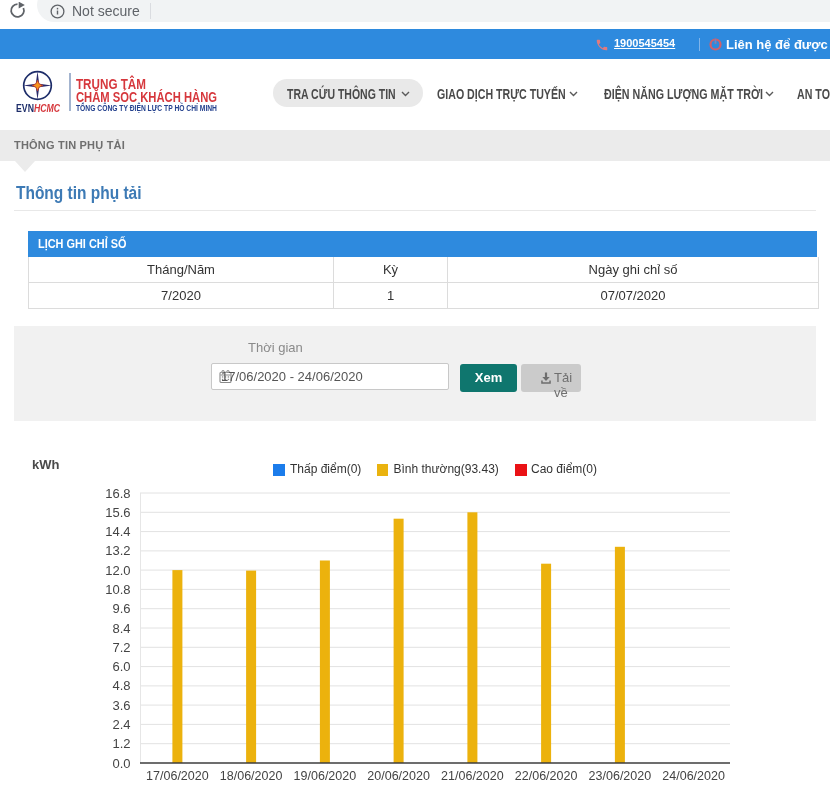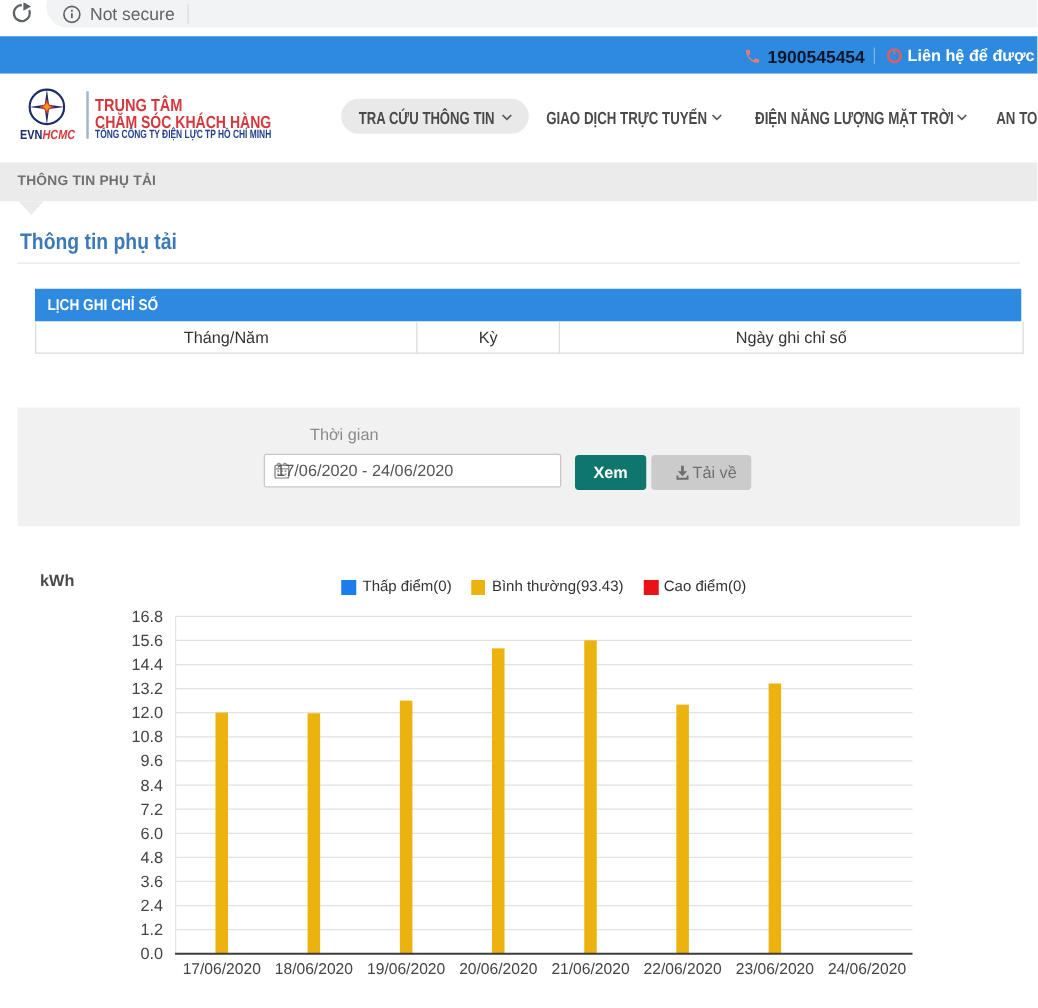--- a/index.html
+++ b/index.html
@@ -26,21 +26,21 @@
   </svg>
   <div class="abs" style="left:72px;top:3px;font-size:14px;color:#5f6368;">Not secure</div>
   <div class="abs" style="left:150px;top:3px;width:1px;height:16px;background:#dadce0;"></div>
 </div>
 
 <div class="abs" style="left:0;top:29px;width:830px;height:30px;background:#2e8ade;overflow:hidden;">
 
   <svg class="abs" style="left:595px;top:9px;" width="14" height="14" viewBox="0 0 24 24">
     <path d="M6.6 10.8c1.4 2.8 3.8 5.1 6.6 6.6l2.2-2.2c.3-.3.7-.4 1-.2 1.1.4 2.3.6 3.6.6.6 0 1 .4 1 1V20c0 .6-.4 1-1 1C10.6 21 3 13.4 3 4c0-.6.4-1 1-1h3.5c.6 0 1 .4 1 1 0 1.2.2 2.4.6 3.6.1.3 0 .7-.2 1l-2.3 2.2z" fill="#e27a7e"></path>
   </svg>
-  <div class="abs" style="left:614px;top:8px;font-size:14px;font-weight:bold;color:#0f172a;">1900545454</div>
+  <div class="abs" style="left:614px;top:8px;font-size:11px;font-weight:bold;color:#ffffff;text-decoration:underline;">1900545454</div>
   <div class="abs" style="left:699px;top:9px;width:1px;height:13px;background:#7fb4ea;"></div>
 
   <svg class="abs" style="left:709px;top:9px;" width="13" height="13" viewBox="0 0 13 13">
     <circle cx="6.5" cy="6.5" r="5.0" fill="none" stroke="#d2606a" stroke-width="2.2"></circle>
     <rect x="5.6" y="0.8" width="1.8" height="5" fill="#d2606a"></rect>
     <rect x="5.8" y="1.2" width="1.4" height="4.2" fill="#5a8fd4"></rect>
   </svg>
   <div class="abs" style="left:726px;top:8px;font-size:13px;font-weight:bold;color:#fff;white-space:nowrap;">Liên hệ để được hỗ trợ</div>
 </div>
 
@@ -84,20 +84,25 @@
 
 <div class="abs" style="left:28px;top:231px;width:789px;height:26px;background:#2e8ade;">
   <div class="abs sx" style="left:10px;top:6px;font-size:12.5px;font-weight:bold;color:#fff;transform:scaleX(0.873);">LỊCH GHI CHỈ SỐ</div>
 </div>
 <table class="abs" style="left:28px;top:257px;width:791px;border-collapse:collapse;font-size:13px;color:#333;">
   <tbody>
       <tr style="height:25px;">
     <td style="border:1px solid #dcdcdc;border-top:none;width:305px;text-align:center;">Tháng/Năm</td>
     <td style="border:1px solid #dcdcdc;border-top:none;width:114px;text-align:center;">Kỳ</td>
     <td style="border:1px solid #dcdcdc;border-top:none;text-align:center;">Ngày ghi chỉ số</td>
+  </tr>
+  <tr style="height:26px;">
+    <td style="border:1px solid #dcdcdc;text-align:center;">7/2020</td>
+    <td style="border:1px solid #dcdcdc;text-align:center;">1</td>
+    <td style="border:1px solid #dcdcdc;text-align:center;">07/07/2020</td>
   </tr>
 </tbody>
   </table>
 
 <div class="abs" style="left:14px;top:326px;width:802px;height:95px;background:#f1f1f1;"></div>
 <div class="abs" style="left:212px;top:340px;font-size:13px;color:#8a8a8a;margin-left:36px;">Thời gian</div>
 <div class="abs" style="left:211px;top:363px;width:238px;height:27px;background:#fff;border:1px solid #c8c8c8;border-radius:2px;"></div>
 <svg class="abs" style="left:219px;top:370px;" width="13" height="13" viewBox="0 0 13 13">
   <rect x="1" y="2.2" width="11" height="10.3" rx="1.2" fill="none" stroke="#8a8a8a" stroke-width="1.1"></rect>
   <rect x="3" y="0.4" width="2.1" height="2.1" rx="0.9" fill="none" stroke="#8a8a8a" stroke-width="1"></rect>
@@ -107,21 +112,21 @@
     <rect x="2.9" y="6.3" width="1.4" height="1.3"></rect>
       <rect x="5.8" y="6.3" width="1.4" height="1.3"></rect>
       <rect x="8.7" y="6.3" width="1.4" height="1.3"></rect>
     <rect x="2.9" y="8.8" width="1.4" height="1.3"></rect>
       <rect x="5.8" y="8.8" width="1.4" height="1.3"></rect>
       <rect x="8.7" y="8.8" width="1.4" height="1.3"></rect>
   </g>
 </svg>
 <div class="abs" style="left:221px;top:369px;font-size:13px;color:#555;">17/06/2020 - 24/06/2020</div>
 <div class="abs" style="left:460px;top:364px;width:57px;height:28px;background:#0f766e;border-radius:3px;text-align:center;line-height:28px;font-size:13px;font-weight:bold;color:#fff;">Xem</div>
-<div class="abs" style="left:521px;top:364px;width:80px;height:28px;background:#cbcbcb;border-radius:3px;color:#6f6f6f;text-decoration:underline;">
+<div class="abs" style="left:521px;top:364px;width:60px;height:28px;background:#cbcbcb;border-radius:3px;color:#6f6f6f;text-decoration:underline;">
   <svg class="abs" style="left:19px;top:8px;" width="12" height="12" viewBox="0 0 12 12">
     <path d="M4.9 0.5 h2.2 v4.5 h2.6 L6 9 2.3 5 h2.6 z" fill="#6e6e6e"></path>
     <path d="M1.2 10.2 h9.6 v1.5 h-9.6 z M1.2 10.2 v-1.8 h1.5 v1.8 z M9.3 10.2 v-1.8 h1.5 v1.8 z" fill="#6e6e6e"></path>
   </svg>
   <span class="abs" style="left:33px;top:6px;font-size:13px;">Tải về</span>
 </div>
 
 <div class="abs" style="left:32px;top:457px;font-size:13px;font-weight:bold;color:#4a4a4a;">kWh</div>
 
 <div class="abs" style="left:273px;top:464px;width:11.5px;height:11.5px;background:#1b7ceb;"></div>

